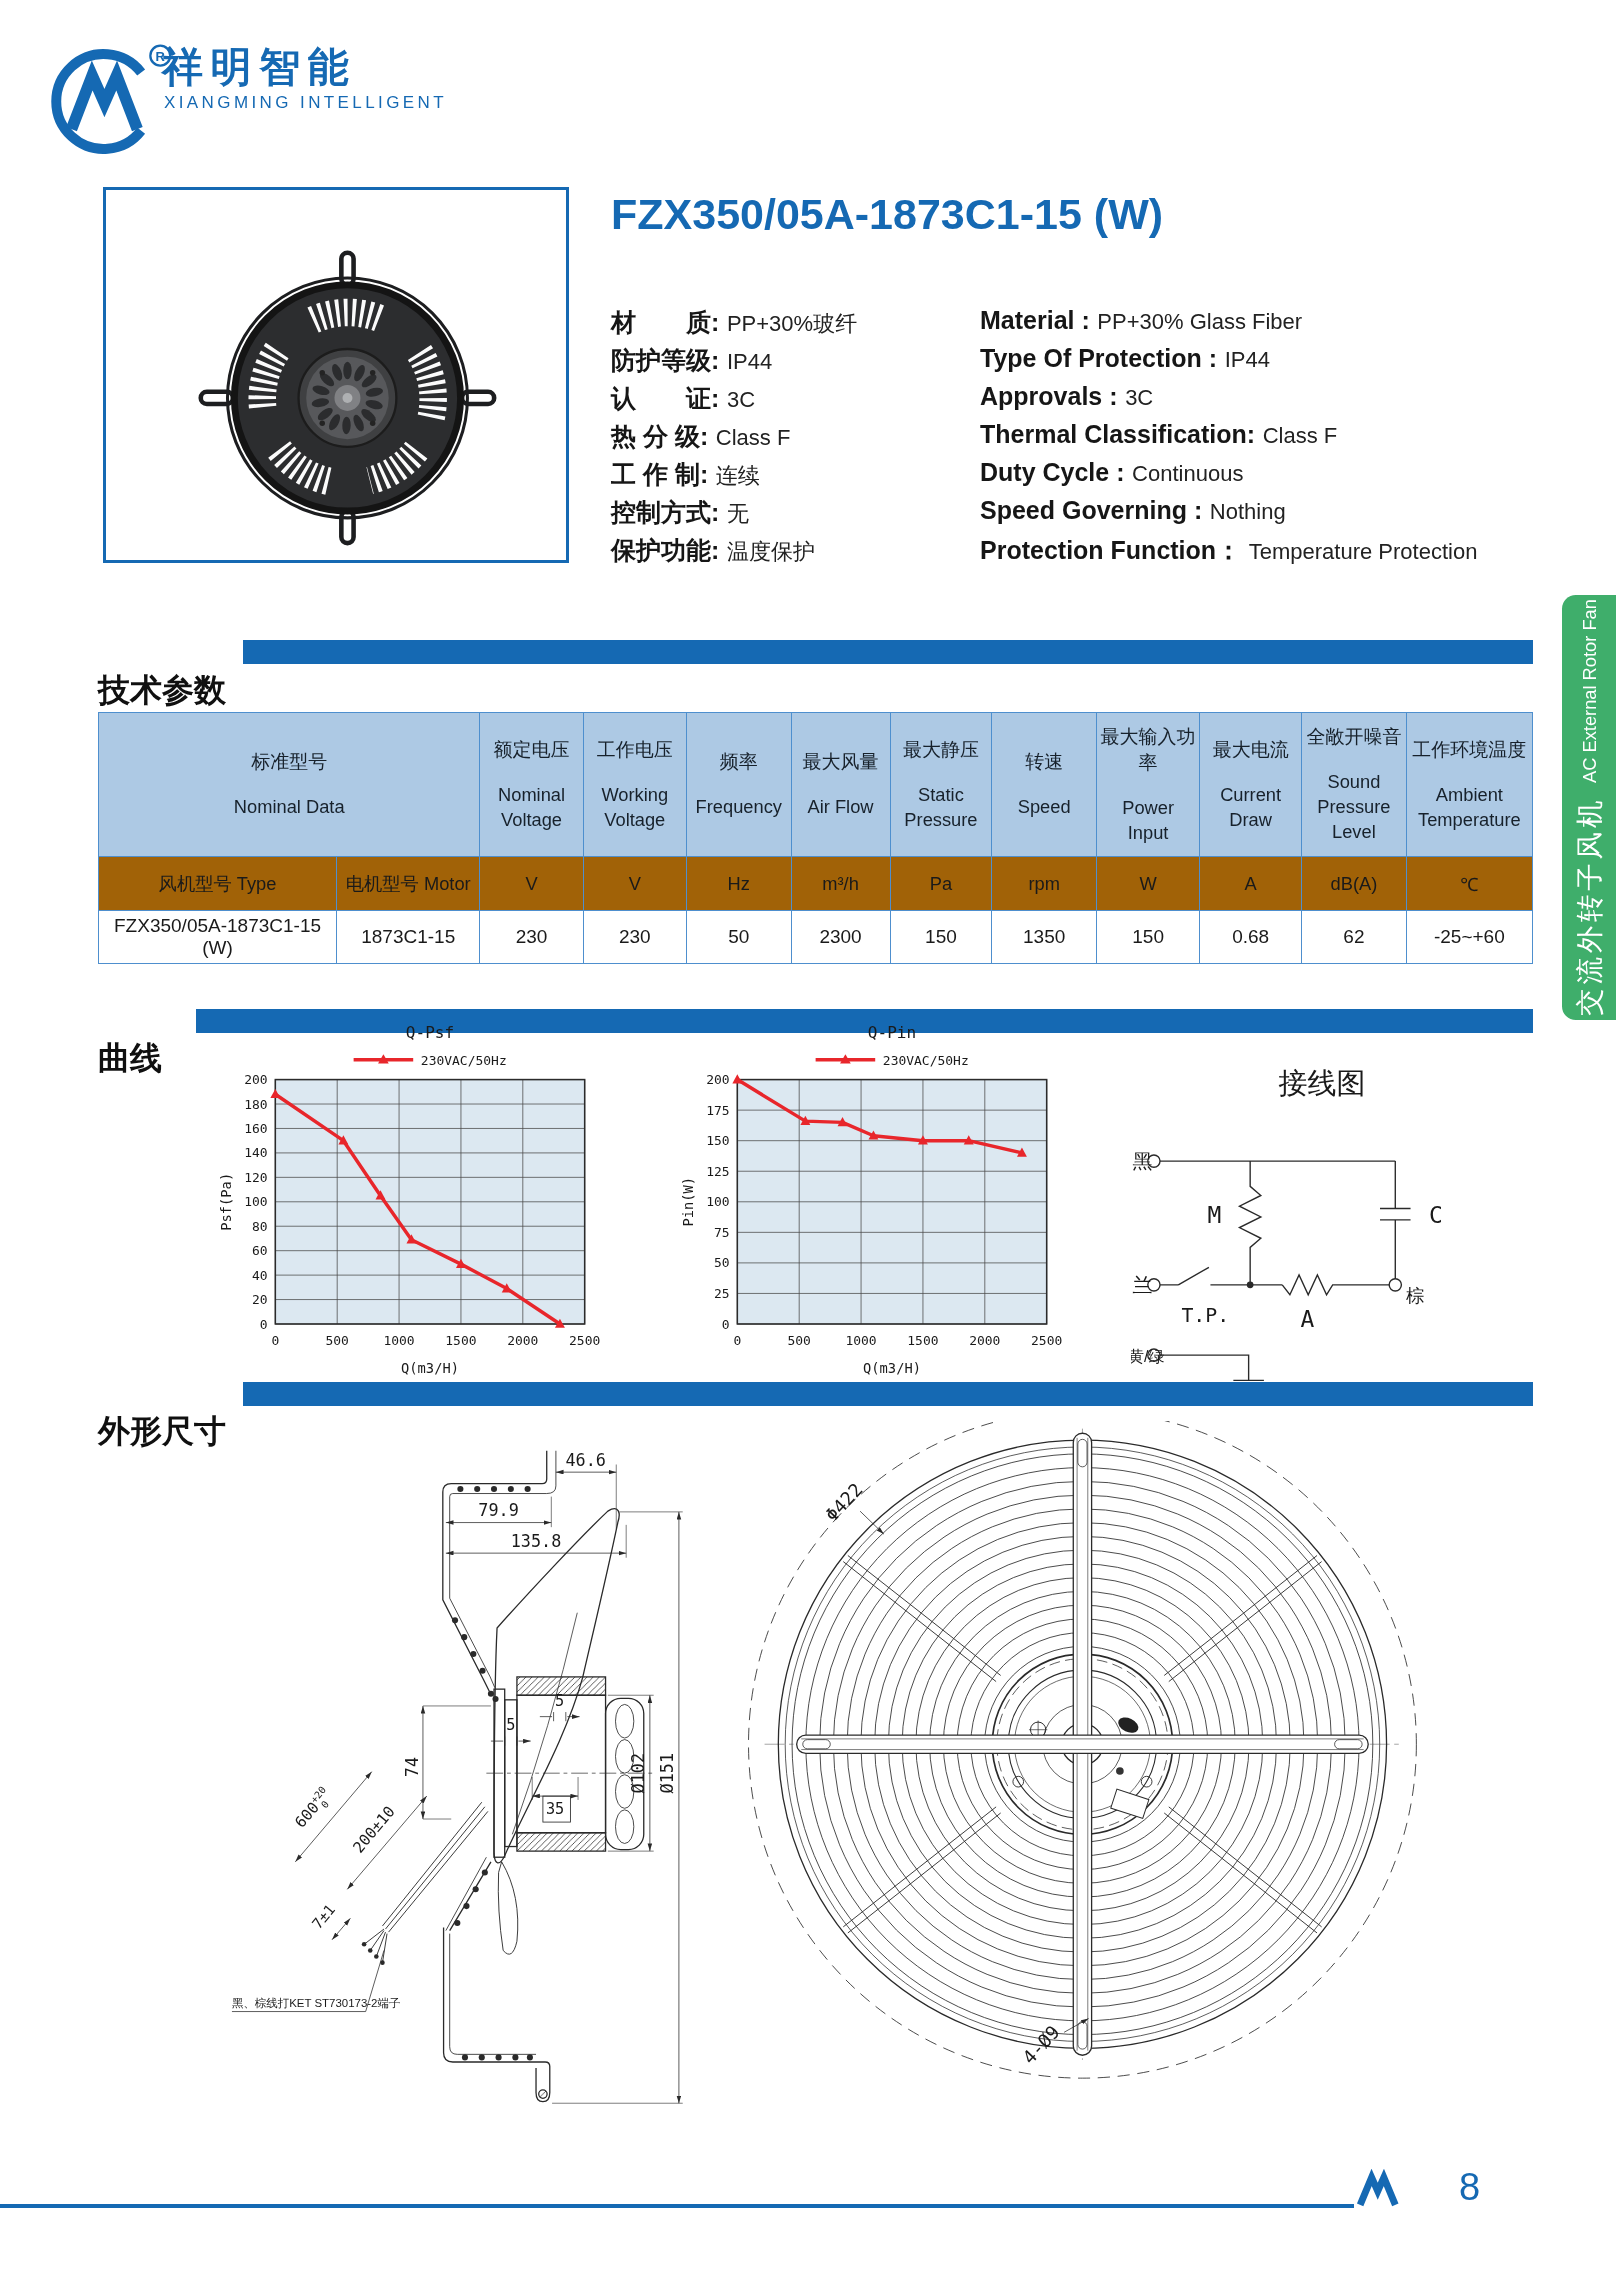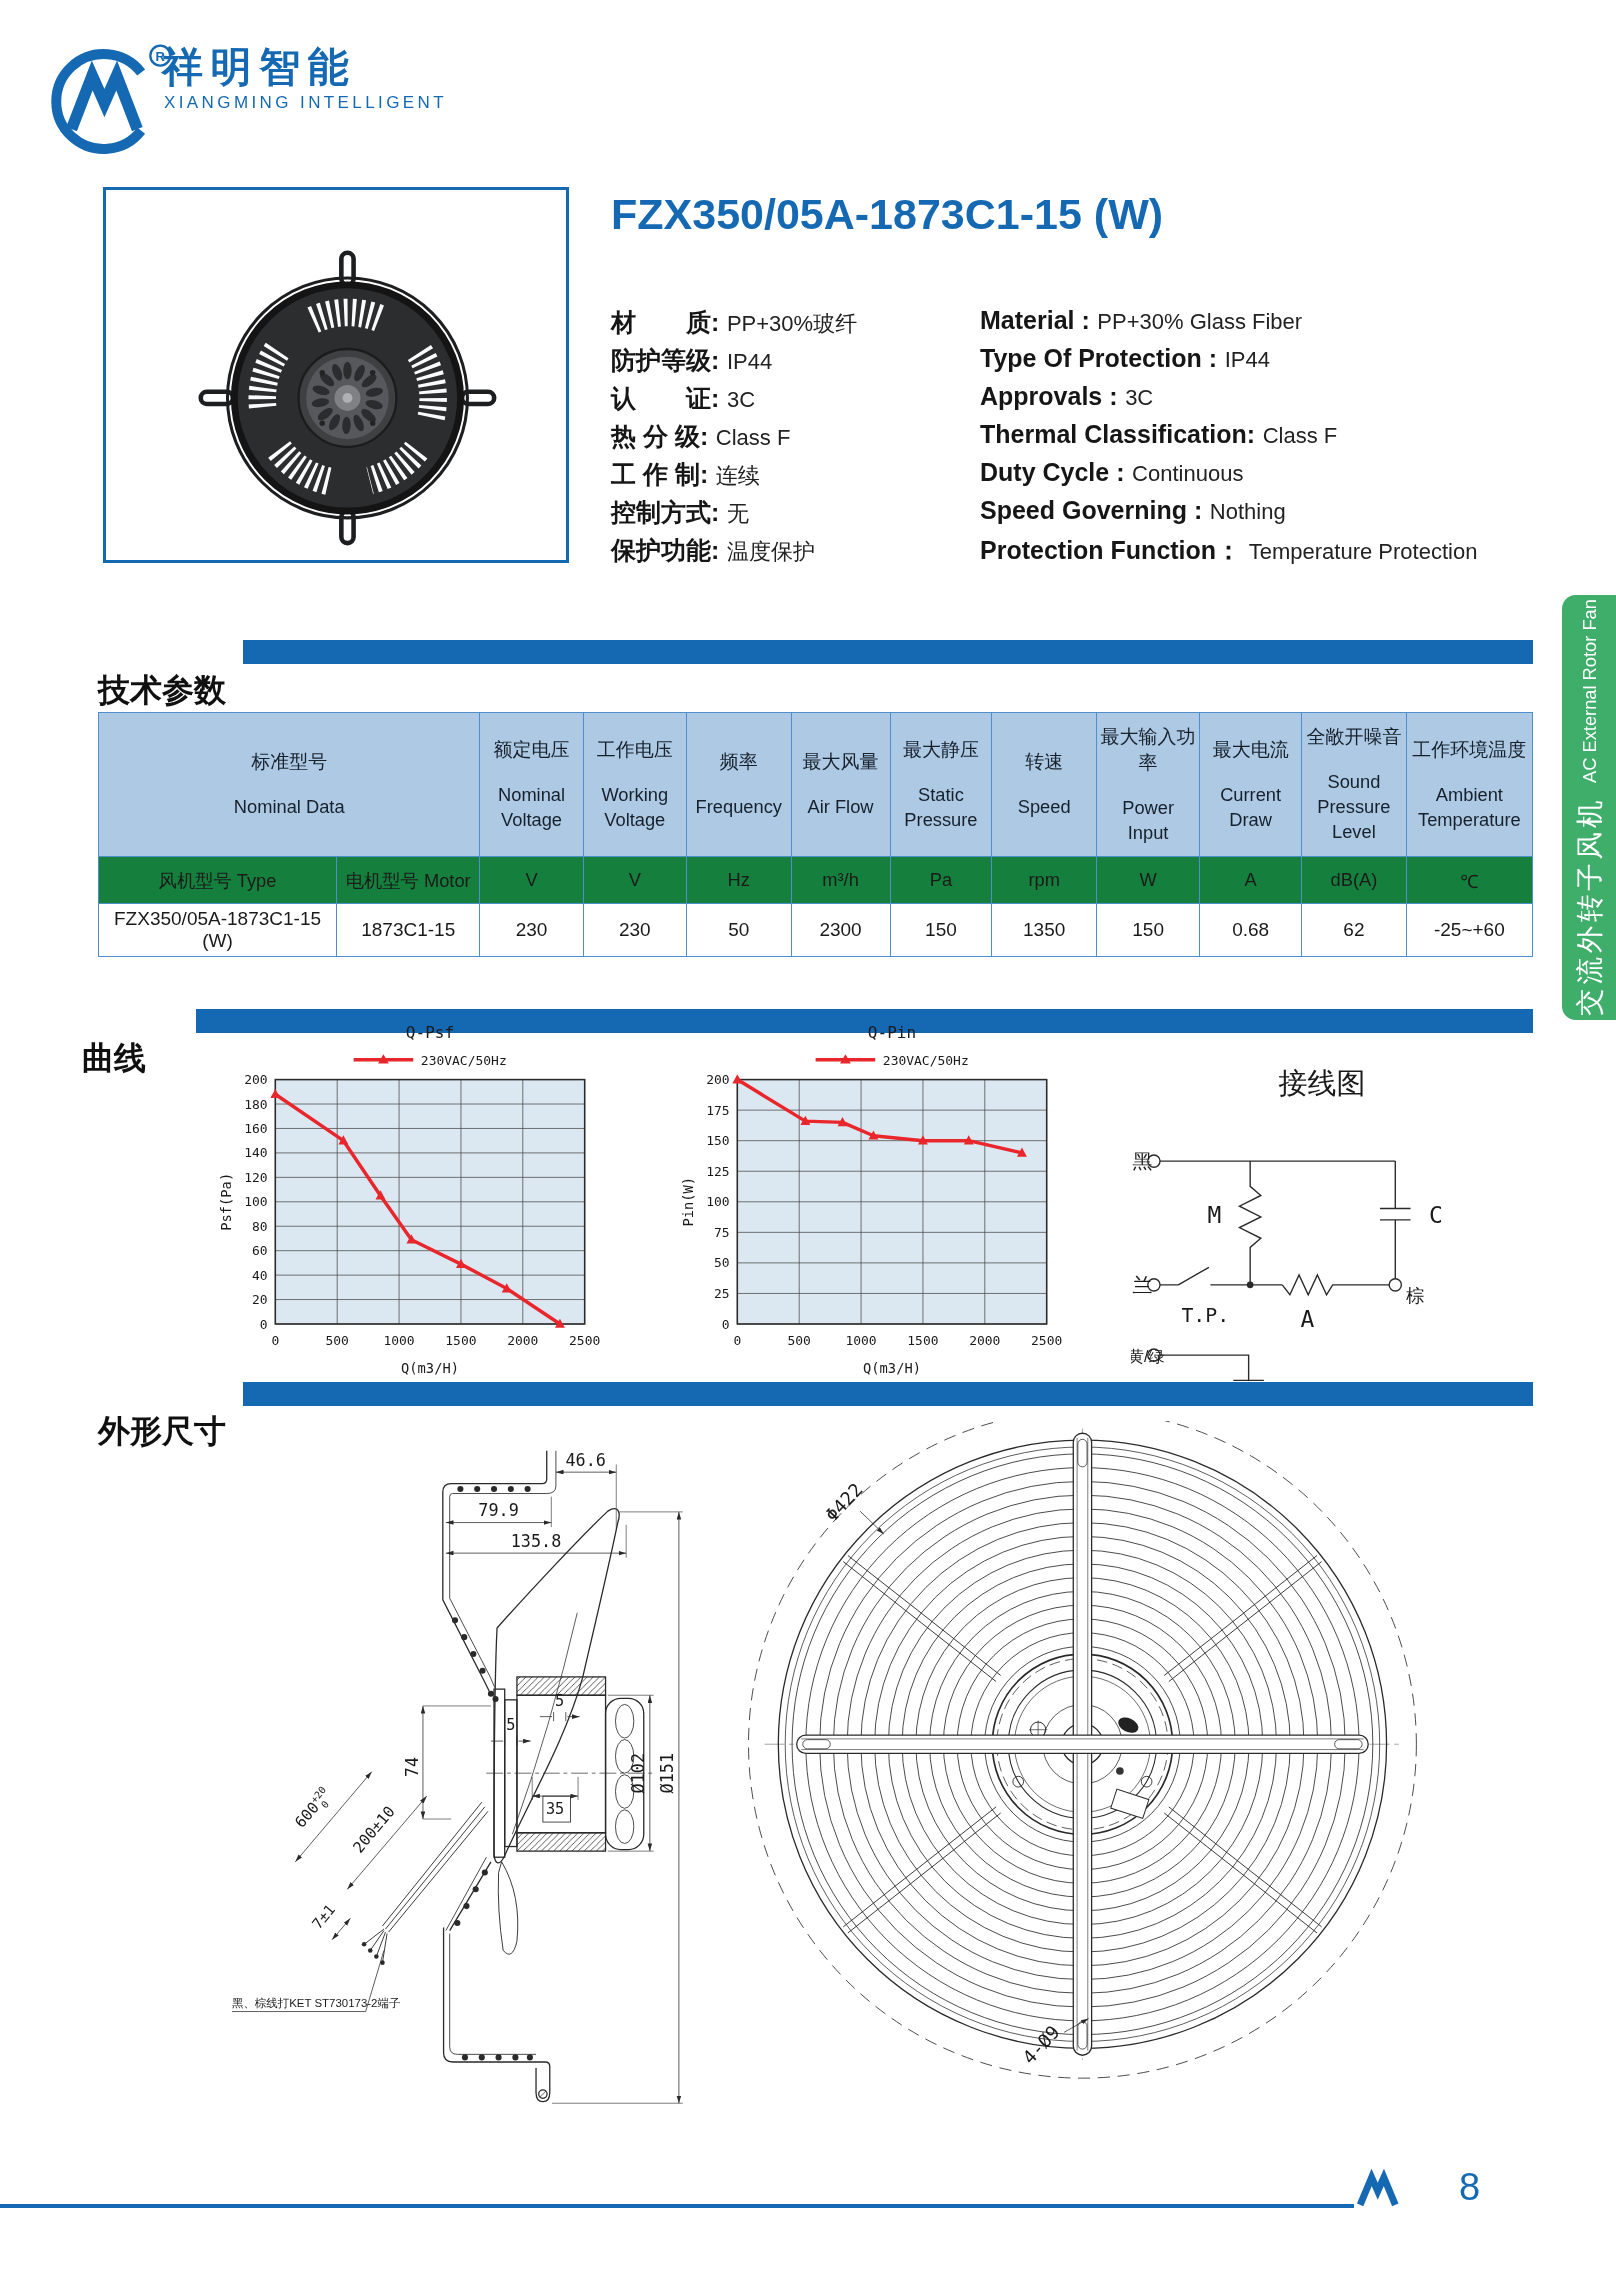--- a/index.html
+++ b/index.html
@@ -34,21 +34,21 @@
   .sec-label { position:absolute; font-size:32px; font-weight:800; color:#101010;margin-top:36px; }
   .sec-bar { position:absolute; height:24px; background:#1569b3; }
 
   
   .table-wrap { position:absolute; left:98px; top:712px; width:1435px; }
   table.spec-table { width:100%; border-collapse:collapse; table-layout:fixed; }
   table.spec-table th, table.spec-table td { border:1.5px solid #4e8fce; text-align:center; vertical-align:middle; }
   table.spec-table thead th { background:#adc9e4; font-weight:normal; height:144px; padding:7.6px 3.1px; }
   .hz { font-size:19px; color:#17212b; margin-bottom:20px; }
   .he { font-size:18.3px; color:#17212b; line-height:1.35; }
-  tr.units-row td { height:47px; font-size:18.3px; background:#15803d; }
+  tr.units-row td { height:54px; font-size:18.3px; background:#a16207; }
   tr.data-row td { height:53px; font-size:19px; background:#fff; }
 
   
   .cadtext { font-family:"DejaVu Sans Mono", monospace; fill:#1a1a1a; }
 
   
   .side-tab { position:absolute; left:1562px; top:595px; width:55px; height:425px;
     background:#3fae6b; border-radius:13.8px 0 0 13.8px; overflow:visible; }
   .side-tab-rot { position:absolute; left:0; top:370px; width:425px; height:55px;
     transform:rotate(-90deg); transform-origin:27.5px 27.5px;
@@ -248,21 +248,21 @@
           <td>1350</td>
           <td>150</td>
           <td>0.68</td>
           <td>62</td>
           <td>-25~+60</td>
         </tr>
       </tbody>
     </table>
   </div>
 
-  <div class="sec-label" style="left:82px;top:1001px">曲线</div>
+  <div class="sec-label" style="left:98px;top:1001px">曲线</div>
   <div class="sec-bar" style="left:196px;top:1009px;width:1337px"></div>
 
   <svg id="chart-0" class="abs" style="left:214px;top:1020px" width="390" height="359" viewBox="0 0 510 470">
       <text class="cadtext" x="282.5" y="24" text-anchor="middle" font-size="21">Q-Psf</text>
       <line x1="182.5" y1="52" x2="260.5" y2="52" stroke="#e8262b" stroke-width="4.5"></line>
       <path d="M 221.5,45 l 7,12 h -14 z" fill="#e8262b"></path>
       <text class="cadtext" x="270.5" y="59" font-size="17">230VAC/50Hz</text>
       <rect x="80" y="78" width="405" height="320" fill="#dce8f1"></rect>
       <line x1="80" y1="78" x2="80" y2="398" stroke="#4a4a4a" stroke-width="1"></line>
       <line x1="161" y1="78" x2="161" y2="398" stroke="#4a4a4a" stroke-width="1"></line>

